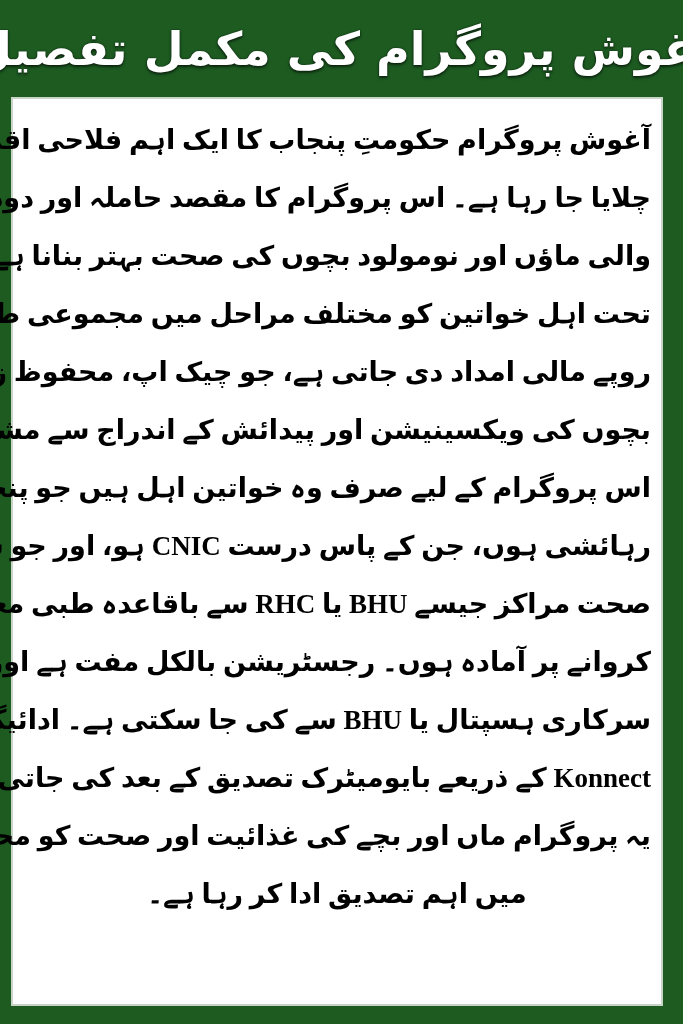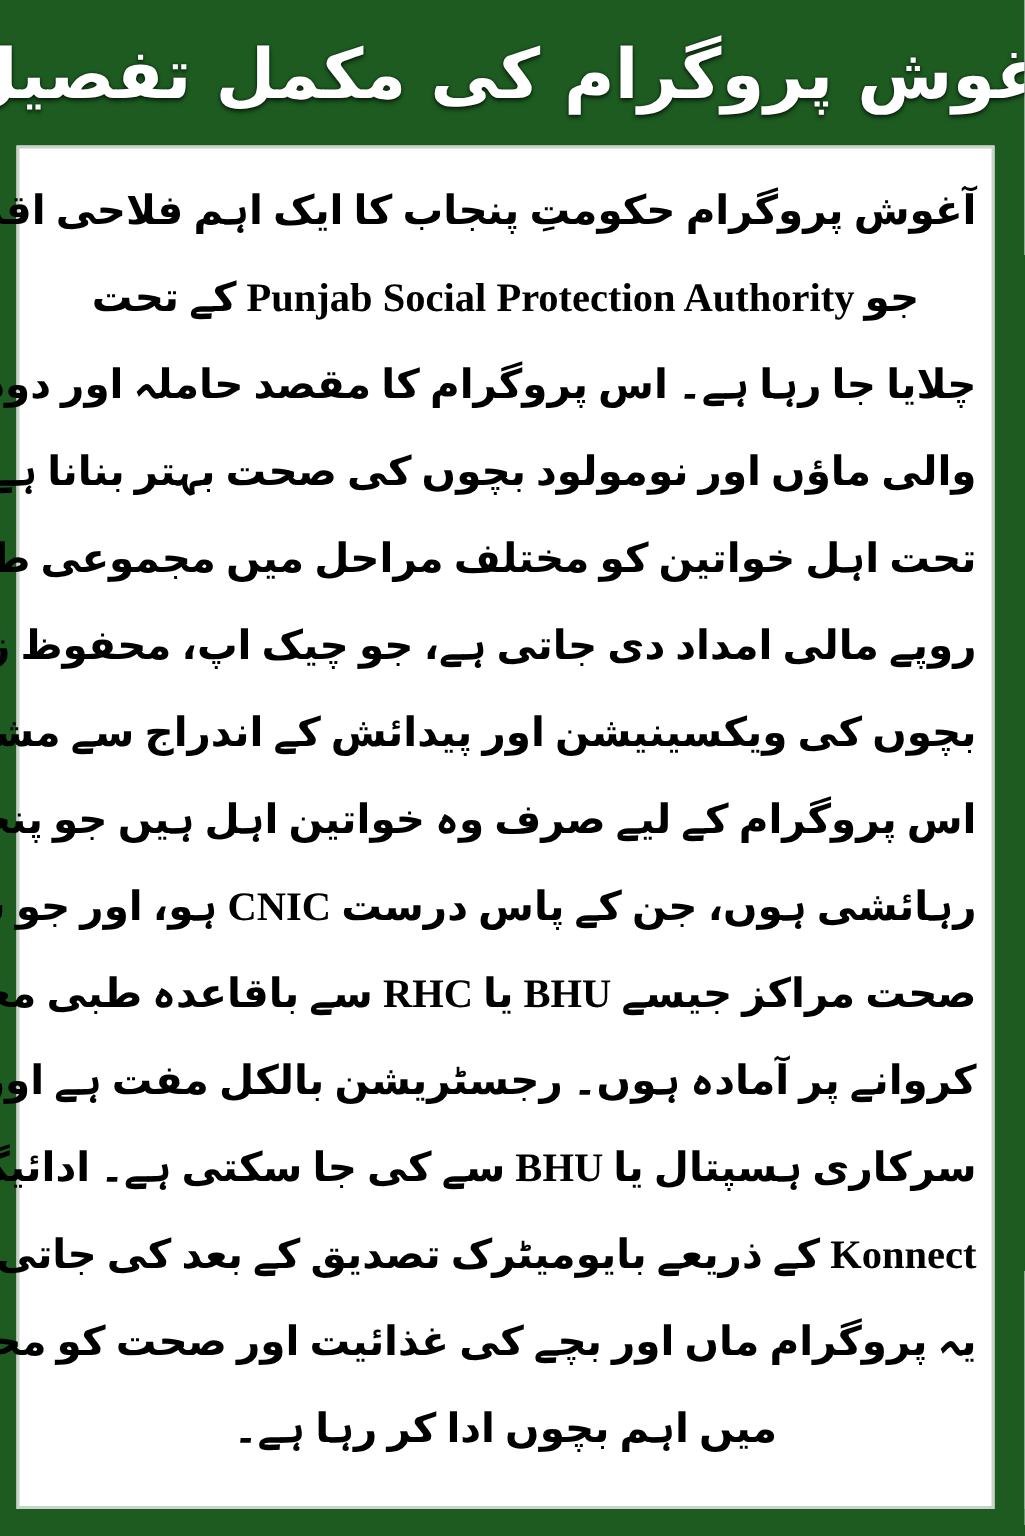--- a/index.html
+++ b/index.html
@@ -70,30 +70,29 @@
 </head>
 <body>
 
 <div class="page" style="background: rgb(29, 91, 33);">
   <div class="header">
     <div class="title" dir="rtl" style="color: rgb(255, 255, 255);">آغوش پروگرام کی مکمل تفصیل</div>
   </div>
   <div class="content-box" style="background: rgb(255, 255, 255); border-color: rgb(200, 212, 200);">
     <div class="lines">
         <div class="text-line" dir="rtl">آغوش پروگرام حکومتِ پنجاب کا ایک اہم فلاحی اقدام ہے</div>
-        <div class="text-line" dir="rtl">جو Punjab Social Protection Authority کے تحت</div>
         <div class="text-line" dir="rtl">چلایا جا رہا ہے۔ اس پروگرام کا مقصد حاملہ اور دودھ پلانے</div>
         <div class="text-line" dir="rtl">والی ماؤں اور نومولود بچوں کی صحت بہتر بنانا ہے۔ اس کے</div>
         <div class="text-line" dir="rtl">تحت اہل خواتین کو مختلف مراحل میں مجموعی طور پر 23,000</div>
         <div class="text-line" dir="rtl">روپے مالی امداد دی جاتی ہے، جو چیک اپ، محفوظ زچگی،</div>
         <div class="text-line" dir="rtl">بچوں کی ویکسینیشن اور پیدائش کے اندراج سے مشروط ہے۔</div>
         <div class="text-line" dir="rtl">اس پروگرام کے لیے صرف وہ خواتین اہل ہیں جو پنجاب کی</div>
         <div class="text-line" dir="rtl">رہائشی ہوں، جن کے پاس درست CNIC ہو، اور جو سرکاری</div>
         <div class="text-line" dir="rtl">صحت مراکز جیسے BHU یا RHC سے باقاعدہ طبی معائنہ</div>
         <div class="text-line" dir="rtl">کروانے پر آمادہ ہوں۔ رجسٹریشن بالکل مفت ہے اور قریبی</div>
         <div class="text-line" dir="rtl">سرکاری ہسپتال یا BHU سے کی جا سکتی ہے۔ ادائیگی HBL</div>
         <div class="text-line" dir="rtl">Konnect کے ذریعے بایومیٹرک تصدیق کے بعد کی جاتی ہے۔</div>
         <div class="text-line" dir="rtl">یہ پروگرام ماں اور بچے کی غذائیت اور صحت کو محفوظ بنانے</div>
-        <div class="text-line" dir="rtl">میں اہم بچوں ادا کر رہا ہے۔</div>
+        <div class="text-line" dir="rtl">میں اہم تصدیق ادا کر رہا ہے۔</div>
       </div>
   </div>
   <div class="footer-strip" style="background: rgb(29, 91, 33);"></div>
 </div>
 
 </body></html>

